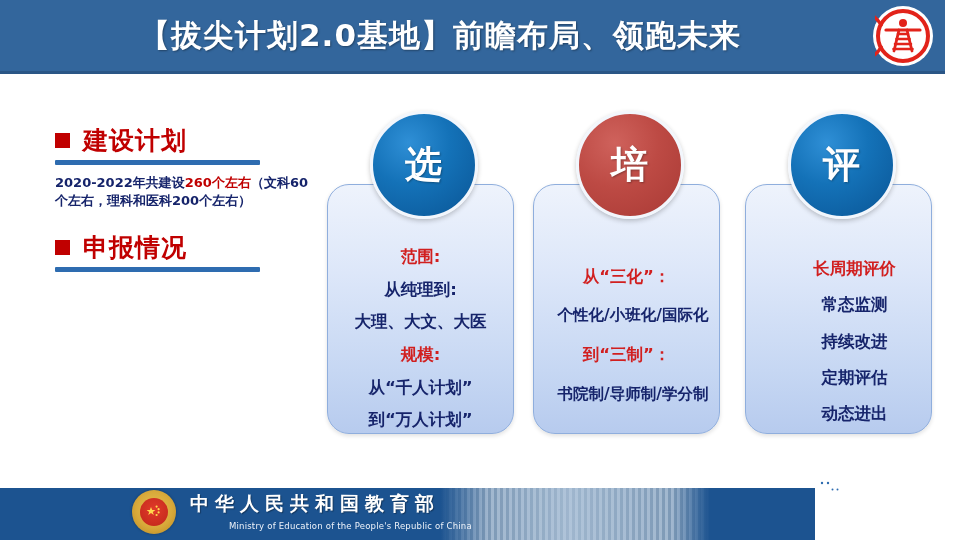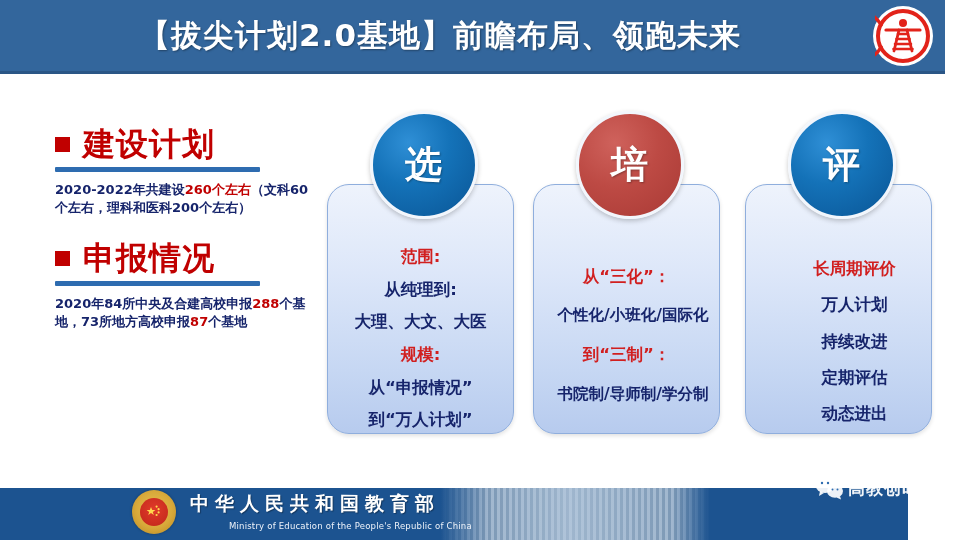--- a/index.html
+++ b/index.html
@@ -29,21 +29,21 @@
     background:#ffffff;
     display:flex;align-items:center;justify-content:center;
   }
 
   
   .left-col{position:absolute;left:55px;top:128px;width:255px;}
   .sec{margin-bottom:26px;}
   .sec-head{display:flex;align-items:center;gap:13px;}
   .bullet{width:15px;height:15px;background:#c00000;display:inline-block;}
   .sec-title{
-    color:#c00000;font-size:32px;font-weight:bold;letter-spacing:1px;
+    color:#c00000;font-size:25px;font-weight:bold;letter-spacing:1px;
     line-height:1;
   }
   .rule{height:5px;background:#2e6cb0;margin-top:7px;width:205px;border-radius:1px;}
   .sec-body{
     margin-top:9px;color:#16246b;font-size:13px;font-weight:bold;
     line-height:1.36;letter-spacing:0px;
   }
   .hl{color:#c00000;}
 
   
@@ -75,21 +75,21 @@
     color:#ffffff;font-size:37px;font-weight:bold;
     border:3px solid #f2f6fc;
     box-shadow:0 2px 5px rgba(0,0,0,.22);
     text-shadow:1px 1px 2px rgba(0,0,0,.3);
   }
   .circle-blue{background:radial-gradient(circle at 35% 28%,#2f8fd6 0%,#1472b8 42%,#0a5595 100%);}
   .circle-red{background:radial-gradient(circle at 35% 28%,#cf625c 0%,#bd4a44 45%,#a93a35 100%);}
 
   
   .footer{
-    position:absolute;left:0;bottom:0;width:908px;height:52px;
+    position:absolute;left:0;bottom:0;width:815px;height:52px;
     background:#1c5390;
     overflow:hidden;
   }
   .footer-photo{
     position:absolute;left:440px;top:0;width:270px;height:52px;
     background:
       linear-gradient(90deg,rgba(28,83,144,1) 0%,rgba(28,83,144,0) 18%,rgba(215,228,240,.55) 48%,rgba(28,83,144,0) 86%,rgba(28,83,144,1) 100%),
       repeating-linear-gradient(90deg,#8fa6bd 0 3px,#b9c9da 3px 6px),
       repeating-linear-gradient(0deg,#7e97b0 0 3px,#aabdd0 3px 6px);
     opacity:.85;
@@ -151,52 +151,51 @@
       <div class="rule"></div>
       <div class="sec-body"><span>2020-2022年共建设</span><span class="hl">260个左右</span><span>（文科60个左右，理科和医科200个左右）</span></div>
     </div>
 
     <div class="sec">
       <div class="sec-head">
         <span class="bullet"></span>
         <span class="sec-title">申报情况</span>
       </div>
       <div class="rule"></div>
-      <div class="sec-body"><span>2020年84所中央及合建高校申报</span><span class="hl">288</span><span>个基地，73所地方高校申报</span><span class="hl">87</span><span>个基地</span></div>
     </div>
 
   </div>
 
   <div class="card" id="card-1">
     <div class="circle circle-blue">选</div>
     <div class="card-body">
       <div class="line red">范围:</div>
       <div class="line">从纯理到:</div>
       <div class="line">大理、大文、大医</div>
       <div class="line red">规模:</div>
-      <div class="line">从“申报情况”</div>
+      <div class="line">从“千人计划”</div>
       <div class="line">到“万人计划”</div>
     </div>
   </div>
 
   <div class="card" id="card-2">
     <div class="circle circle-red">培</div>
     <div class="card-body" style="top:72px;line-height:2.45;">
       <div class="line red">从“三化”：</div>
       <div class="line wide">个性化/小班化/国际化</div>
       <div class="line red">到“三制”：</div>
       <div class="line wide">书院制/导师制/学分制</div>
     </div>
   </div>
 
   <div class="card" id="card-3">
     <div class="circle circle-blue">评</div>
     <div class="card-body" style="top:66px;line-height:2.2;padding-left:32px;">
       <div class="line red">长周期评价</div>
-      <div class="line">万人计划</div>
+      <div class="line">常态监测</div>
       <div class="line">持续改进</div>
       <div class="line">定期评估</div>
       <div class="line">动态进出</div>
     </div>
   </div>
 
   <div class="footer">
     <div class="footer-photo"></div>
     <div class="footer-inner">
       <div class="emblem">

